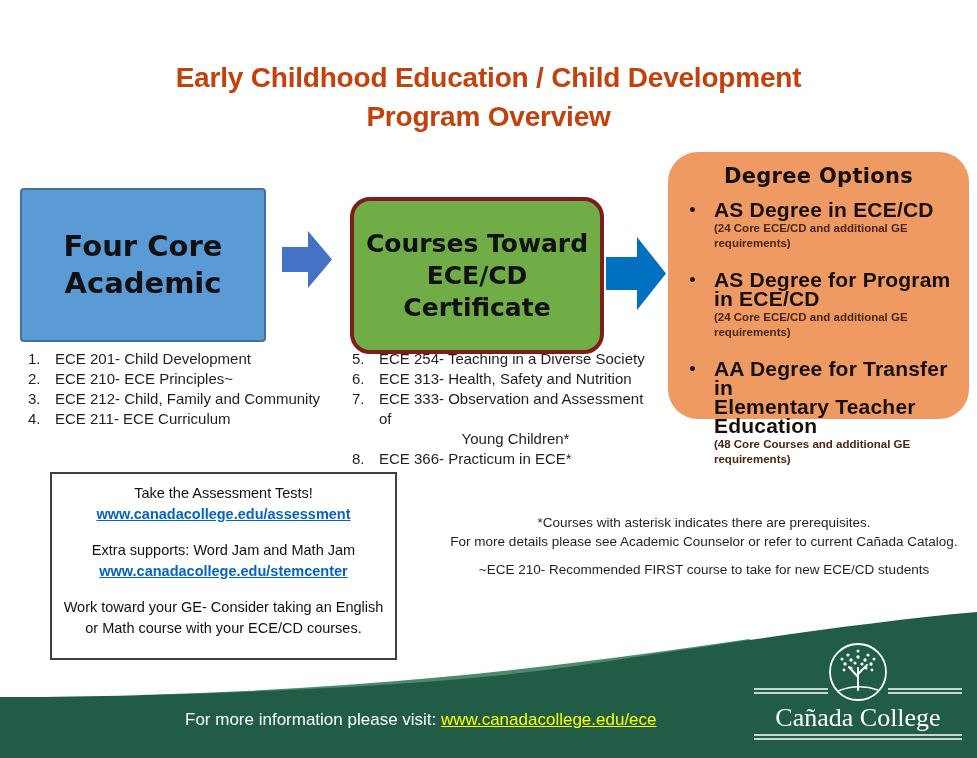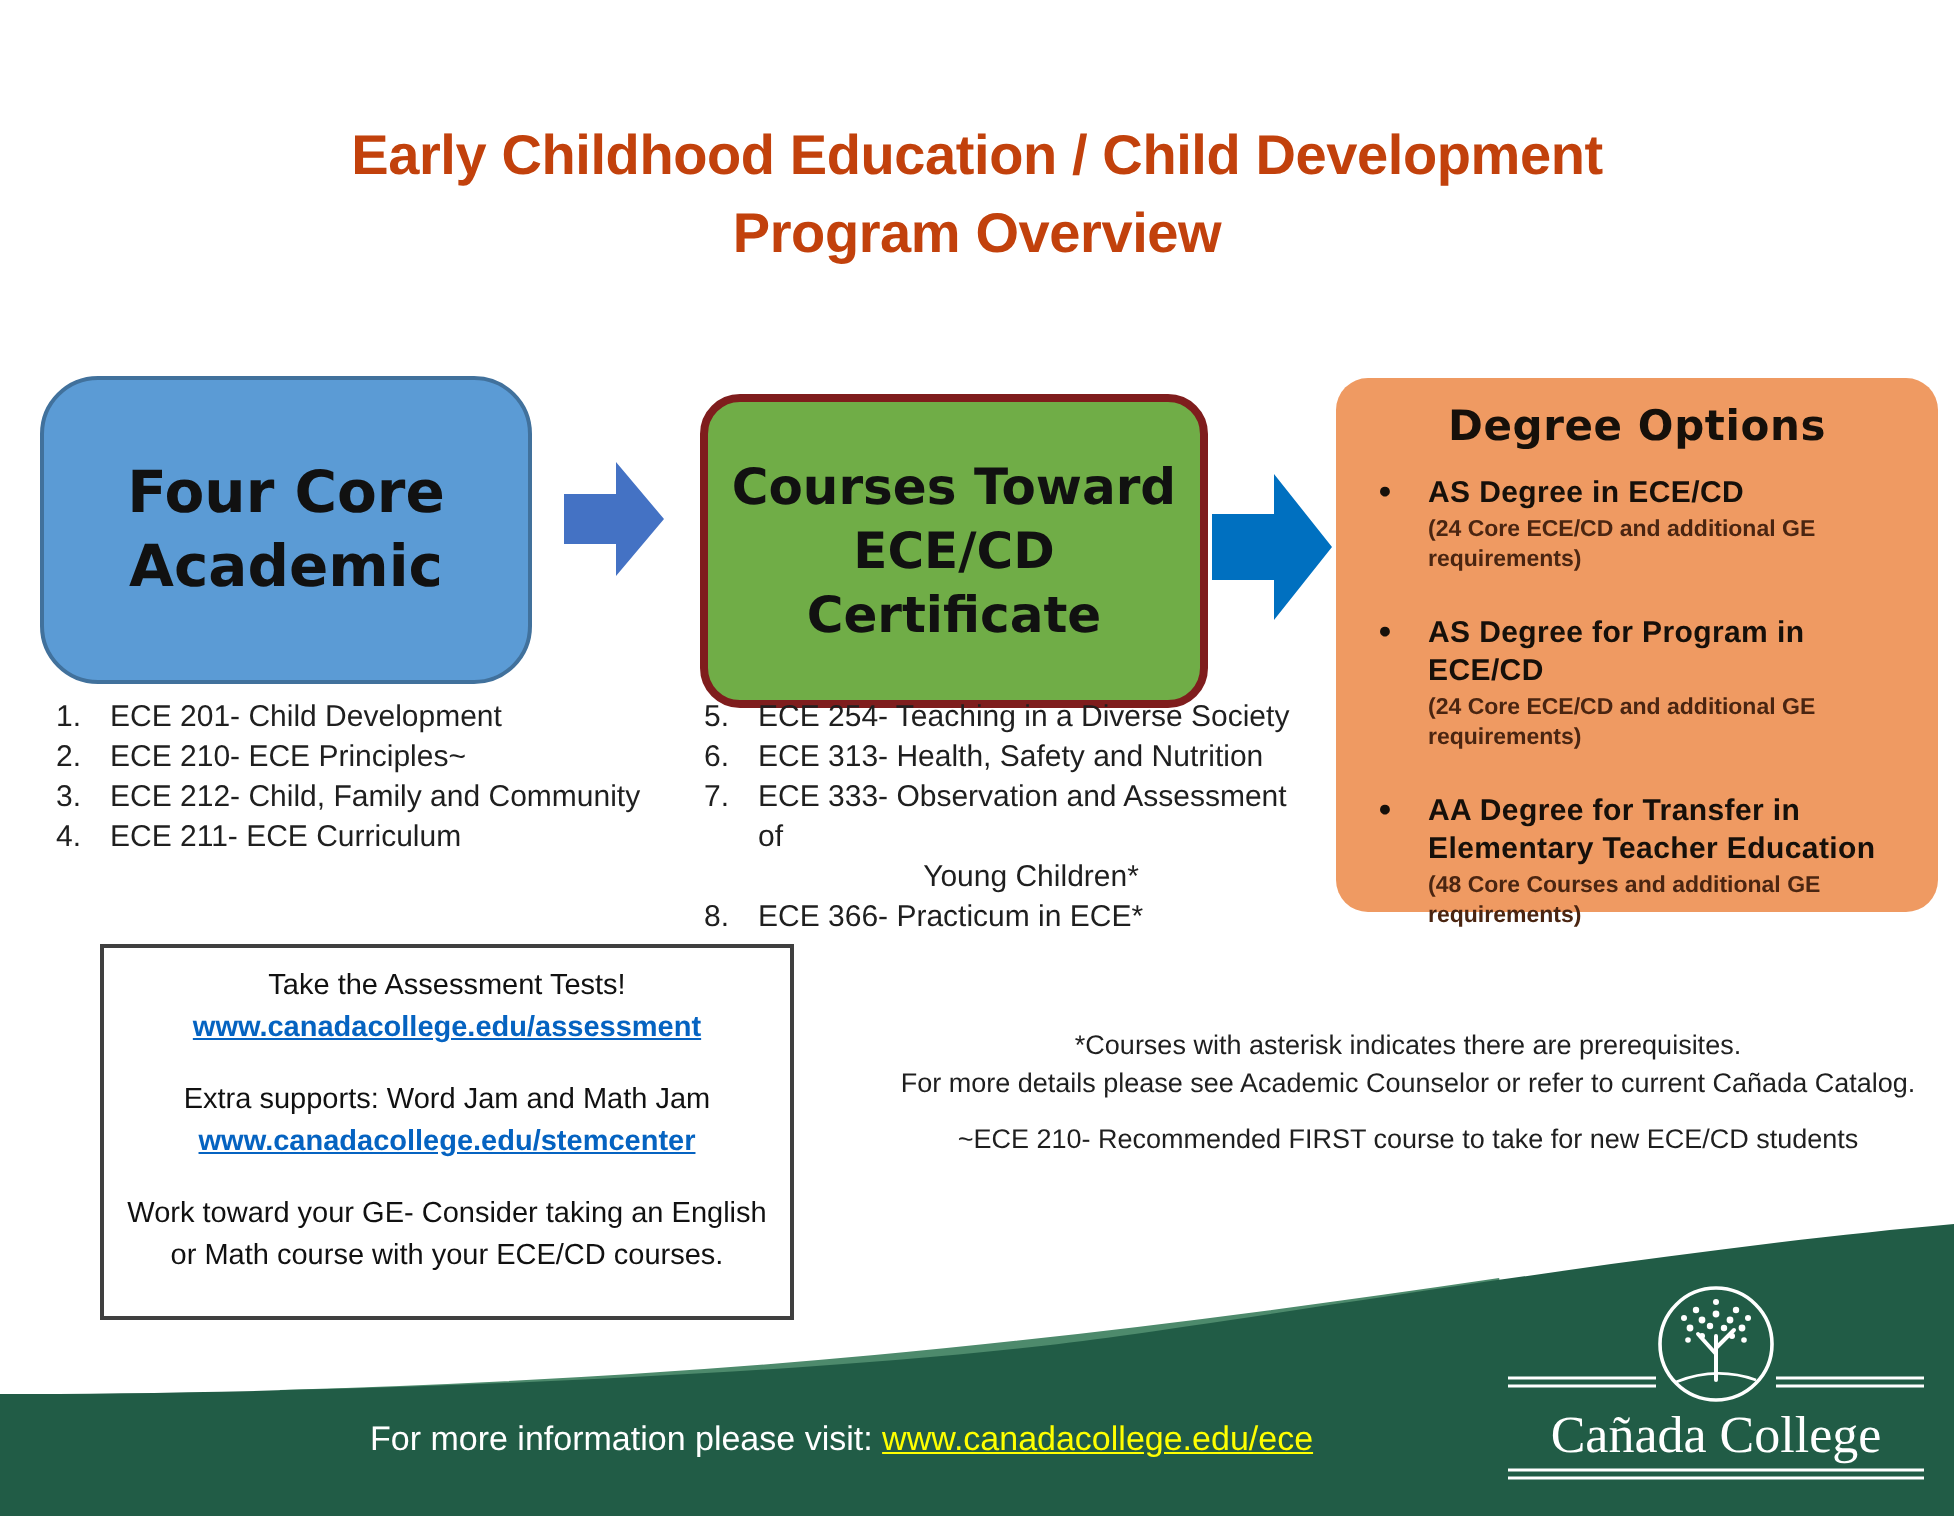--- a/index.html
+++ b/index.html
@@ -7,35 +7,35 @@
          font-family:"Liberation Sans",sans-serif;}
 
   
   .title{position:absolute;top:58px;left:0;width:977px;text-align:center;
          color:#c2410c;font-weight:bold;font-size:28px;line-height:39px;letter-spacing:-0.2px;}
 
   
   .flowbox{position:absolute;display:flex;align-items:center;justify-content:center;
            text-align:center;color:#111;font-family:"DejaVu Sans",sans-serif;font-weight:bold;}
   .box-blue{left:20px;top:188px;width:242px;height:150px;background:#5B9BD5;
-            border:2px solid #41719C;border-radius:29px;font-size:29px;line-height:37px;}
+            border:2px solid #41719C;border-radius:4px;font-size:29px;line-height:37px;}
   .box-green{left:350px;top:197px;width:246px;height:149px;background:#70AD47;
              border:4px solid #7f1d1d;border-radius:20px;font-size:25px;line-height:32px;}
   .box-orange{left:668px;top:152px;width:301px;height:267px;background:#EF9A62;
-              border-radius:16px;box-sizing:border-box;padding:12px 14px 10px 14px;
-              display:block;text-align:left;margin-top:37px;}
+              border-radius:30px;box-sizing:border-box;padding:12px 14px 10px 14px;
+              display:block;text-align:left;}
   .arrow{position:absolute;}
 
   
   .degree-title{text-align:center;font-size:21px;color:#16100a;letter-spacing:0.3px;margin-bottom:12px;
                 font-family:"DejaVu Sans",sans-serif;font-weight:bold;}
   .opt{display:flex;margin-bottom:19px;}
   .opt:last-child{margin-bottom:0;}
   .opt-marker{width:26px;font-size:14px;color:#16100a;padding-top:2px;flex:none;text-align:left;padding-left:6px;}
-  .opt-name{font-family:"Liberation Sans",sans-serif;font-weight:bold;font-size:15px;
+  .opt-name{font-family:"Liberation Sans",sans-serif;font-weight:bold;font-size:21px;
             line-height:19px;color:#16100a;letter-spacing:0.2px;}
   .opt-detail{font-weight:bold;font-size:11.5px;line-height:15px;color:#4a2511;margin-top:2px;
               font-family:"Liberation Sans",sans-serif;}
   .opt-name div:empty,.opt-detail div:empty{display:none;}
 
   
   .course-list{position:absolute;top:349px;font-size:15px;color:#1f1f1f;line-height:20px;}
   .list-core{left:28px;width:300px;}
   .list-cert{left:352px;width:300px;}
   .course-row{display:flex;}

